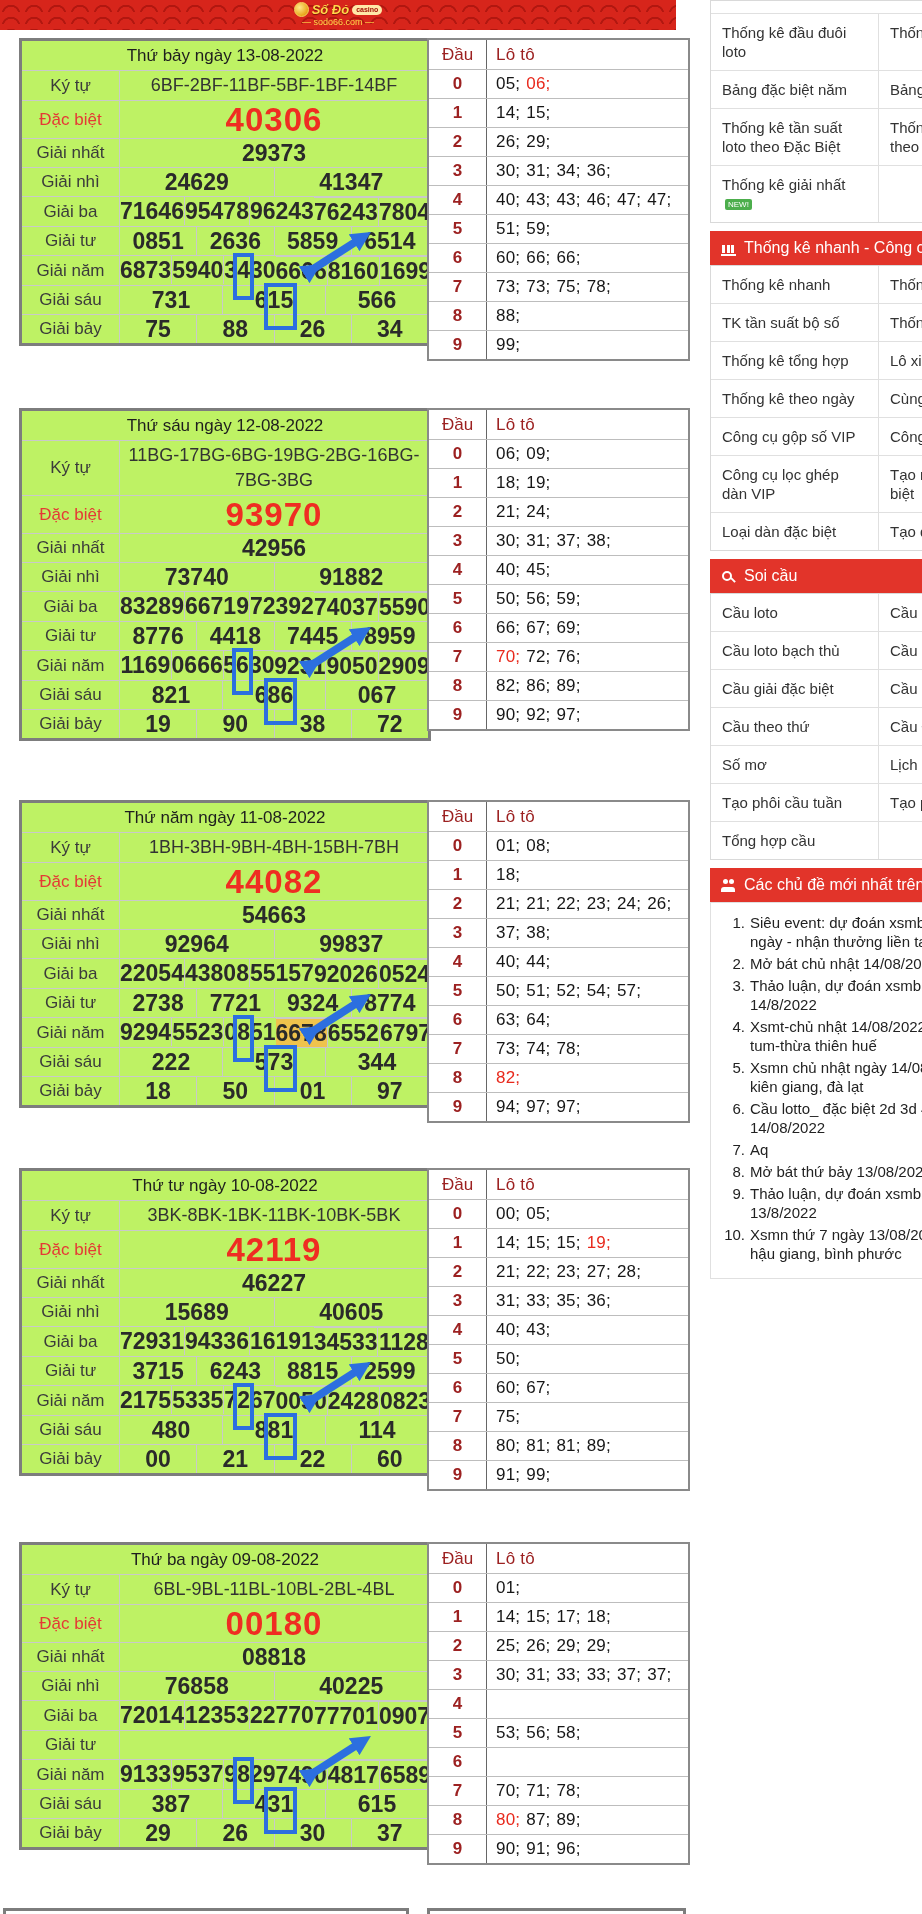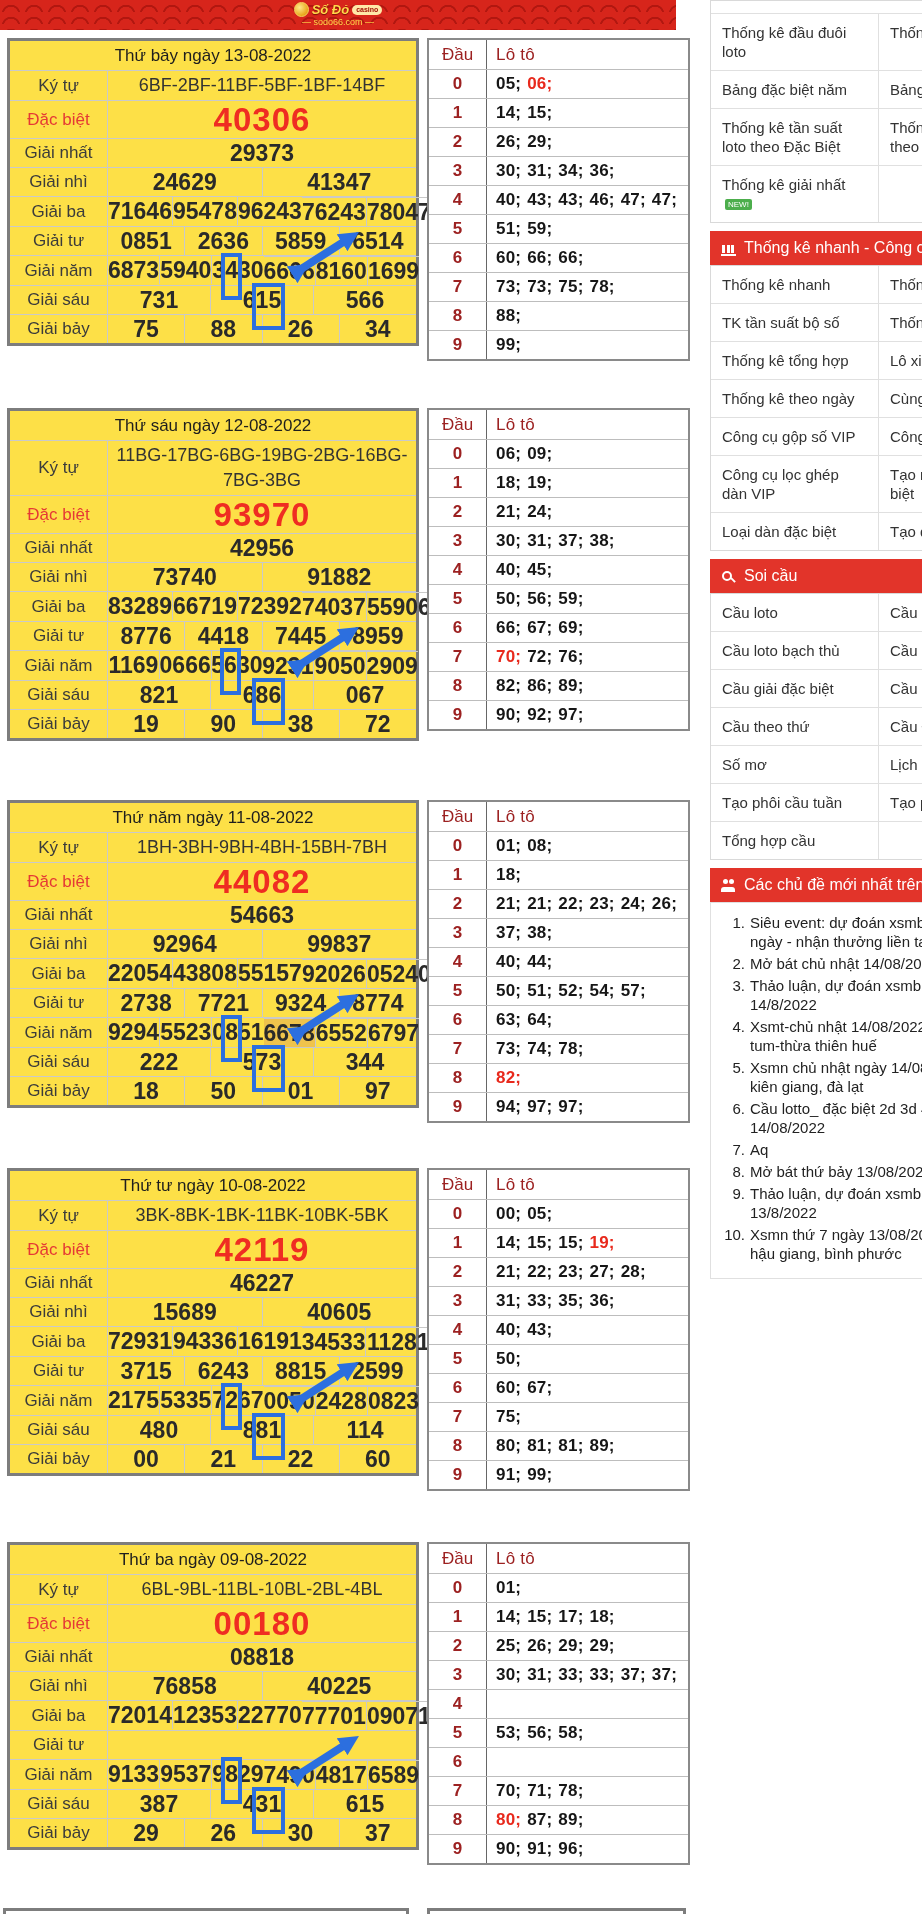--- a/index.html
+++ b/index.html
@@ -14,21 +14,21 @@
     display:flex;align-items:center;justify-content:center;}
   .logo-wrap{text-align:center}
   .logo-line1{display:flex;align-items:center;gap:3px;justify-content:center;line-height:13px}
   .coin{width:13px;height:13px;border-radius:50%;display:inline-block;
     background:radial-gradient(circle at 35% 35%, #ffe98a, #e8a61b 70%, #b97708);border:1px solid #f7d55e}
   .brand{font-size:13px;font-weight:bold;color:#ffd94a;font-style:italic;text-shadow:0 1px 1px #7a0d06}
   .casino-badge{font-size:7px;font-weight:bold;color:#a31208;background:#ffe9a8;padding:0 4px;border-radius:5px;line-height:10px}
   .logo-line2{font-size:9px;color:#ffd94a;line-height:11px}
 
   
-  .rtable{position:absolute;left:7px;width:406px;border:3px solid #7d7d7d;background:#fde047}
+  .rtable{position:absolute;left:19px;width:406px;border:3px solid #7d7d7d;background:#bef264}
   .rrow{display:flex;border-top:1px solid #c9c9c9}
   .rrow.first{border-top:none}
   .rdate{height:29px;display:flex;align-items:center;justify-content:center;
          font-size:17px;color:#1e1e1e;border-top:none}
   .rlabel{width:97px;flex:none;display:flex;align-items:center;justify-content:center;
           font-size:17px;color:#3b3b3b;border-right:1px solid #c9c9c9;text-align:center}
   .rlabel.red{color:#e53935}
   .rcells{flex:1;display:flex;min-width:0}
   .rcells.stack{flex-direction:row}
   .line{display:flex;height:28px}
@@ -48,21 +48,21 @@
   .cau-arrow{position:absolute;right:46px;bottom:54px;z-index:4}
 
   
   .ltable{position:absolute;left:427px;width:259px;border:2px solid #8a8a8a;background:#fff}
   .lrow{display:flex;height:28px;border-top:1px solid #bdbdbd;align-items:stretch}
   .lrow.lhead{height:29px;border-top:none}
   .lhc1{width:57px;flex:none;display:flex;align-items:center;justify-content:center;
         font-size:17px;color:#9c2121;border-right:1px solid #666}
   .ldigit{font-weight:bold}
   .lhc2{flex:1;display:flex;align-items:center;padding-left:9px;font-size:17px;
-        font-weight:bold;color:#161616;letter-spacing:.2px;white-space:nowrap;overflow:hidden}
+        font-weight:normal;color:#161616;letter-spacing:.2px;white-space:nowrap;overflow:hidden}
   .lhead .lhc2{font-weight:normal;color:#9c2121}
   .lhc2 span{margin-right:6px}
   .lred{color:#e8291c}
 
   
   .sidebar{position:absolute;left:710px;top:0;width:300px}
   .stable{border:1px solid #d9d9d9;background:#fff}
   .srow{display:flex;border-bottom:1px solid #e0e0e0}
   .srow:last-child{border-bottom:none}
   .srow.partial{height:12px}

